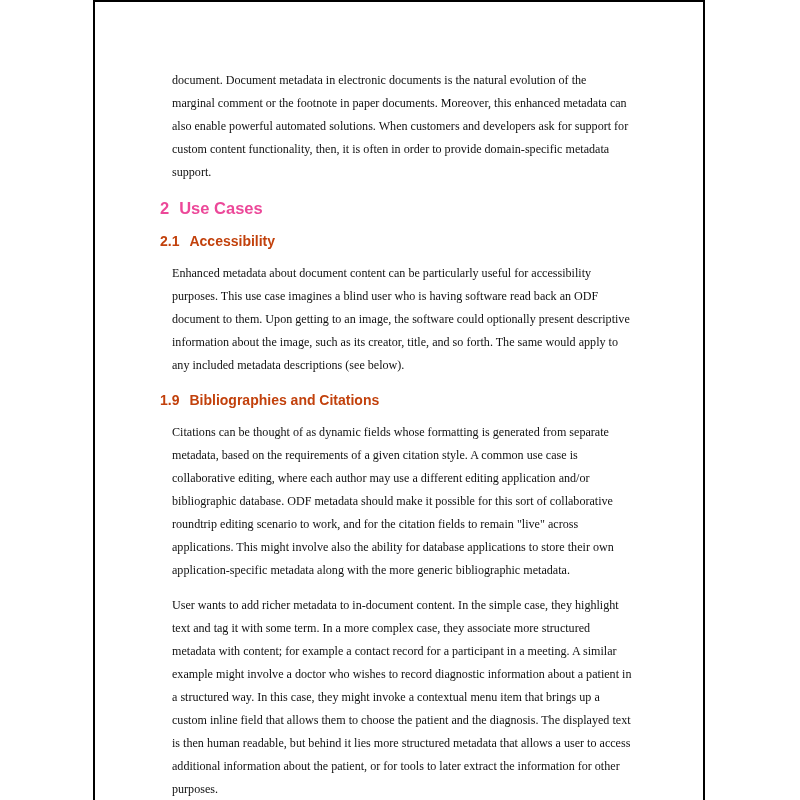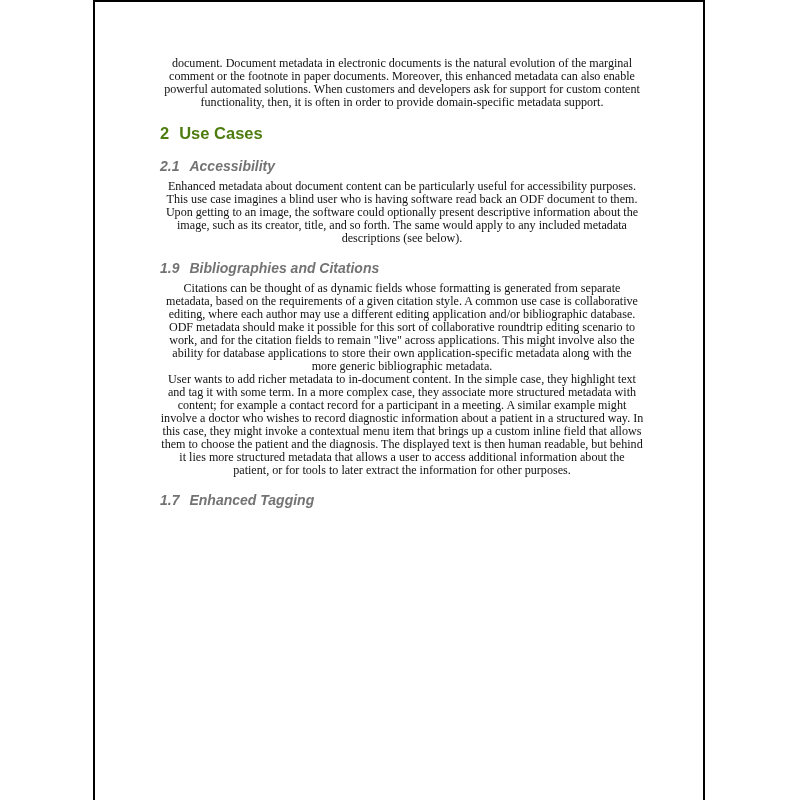--- a/index.html
+++ b/index.html
@@ -6,28 +6,28 @@
   body { width: 800px; height: 800px; position: relative; overflow: hidden; }
   .page {
     position: absolute; left: 93px; top: 0; width: 612px; height: 810px;
     border-left: 2px solid #000; border-right: 2px solid #000; border-top: 2px solid #000;
     background: #fff; box-sizing: border-box;
   }
   .content {
     position: absolute; left: 65px; top: 55px; width: 484px;
     font-family: "Liberation Serif", serif; font-size: 12.1px; color: #111;
   }
-  p { margin: 0; line-height: 13px; text-align: center; }
+  p { margin: 12px; line-height: 23px; }
   h1 {
     margin: 14px 0 6px 0; font-family: "Liberation Sans", sans-serif; font-weight: bold;
-    font-size: 16.5px; color: #4d7c0f; line-height: 20px;
+    font-size: 16.5px; color: #ec4899; line-height: 20px;
   }
   h2 {
-    margin: 14px 0 5px 0; font-family: "Liberation Sans", sans-serif; font-weight: bold; font-style: italic;
-    font-size: 14px; color: #737373; line-height: 18px;
+    margin: 14px 0 5px 0; font-family: "Liberation Sans", sans-serif; font-weight: bold; 
+    font-size: 14px; color: #c2410c; line-height: 18px;
   }
   .num { display: inline-block; margin-right: 10px; }
 </style>
 </head>
 <body>
 
 <div class="page">
   <div class="content">
     <p>document. Document metadata in electronic documents is the natural evolution of the marginal comment or the footnote in paper documents. Moreover, this enhanced metadata can also enable powerful automated solutions. When customers and developers ask for support for custom content functionality, then, it is often in order to provide domain-specific metadata support.</p>
 

